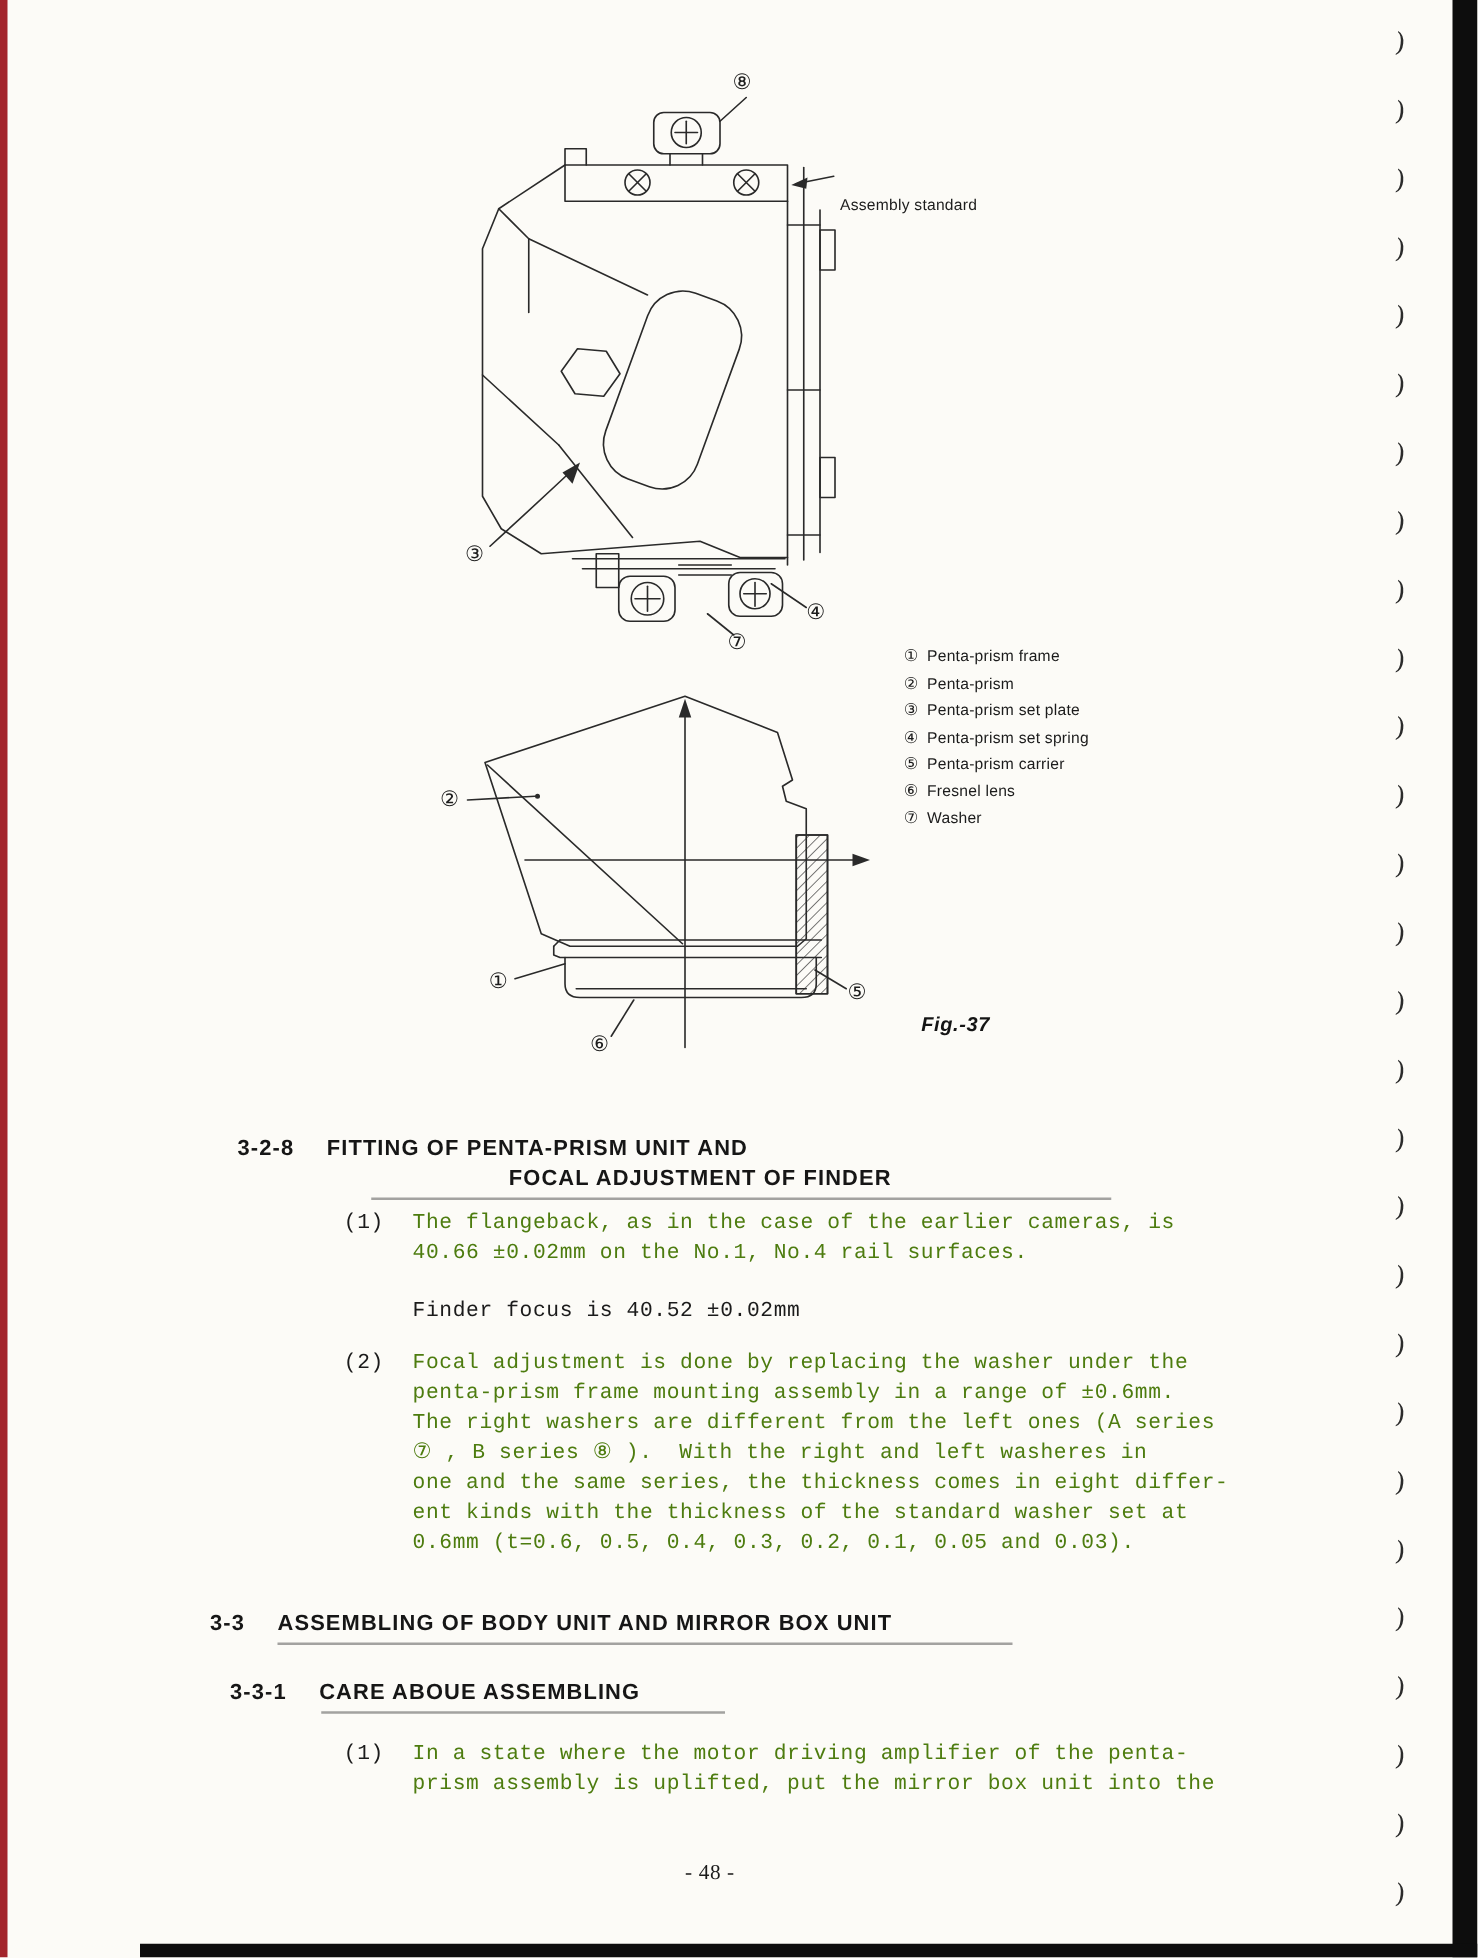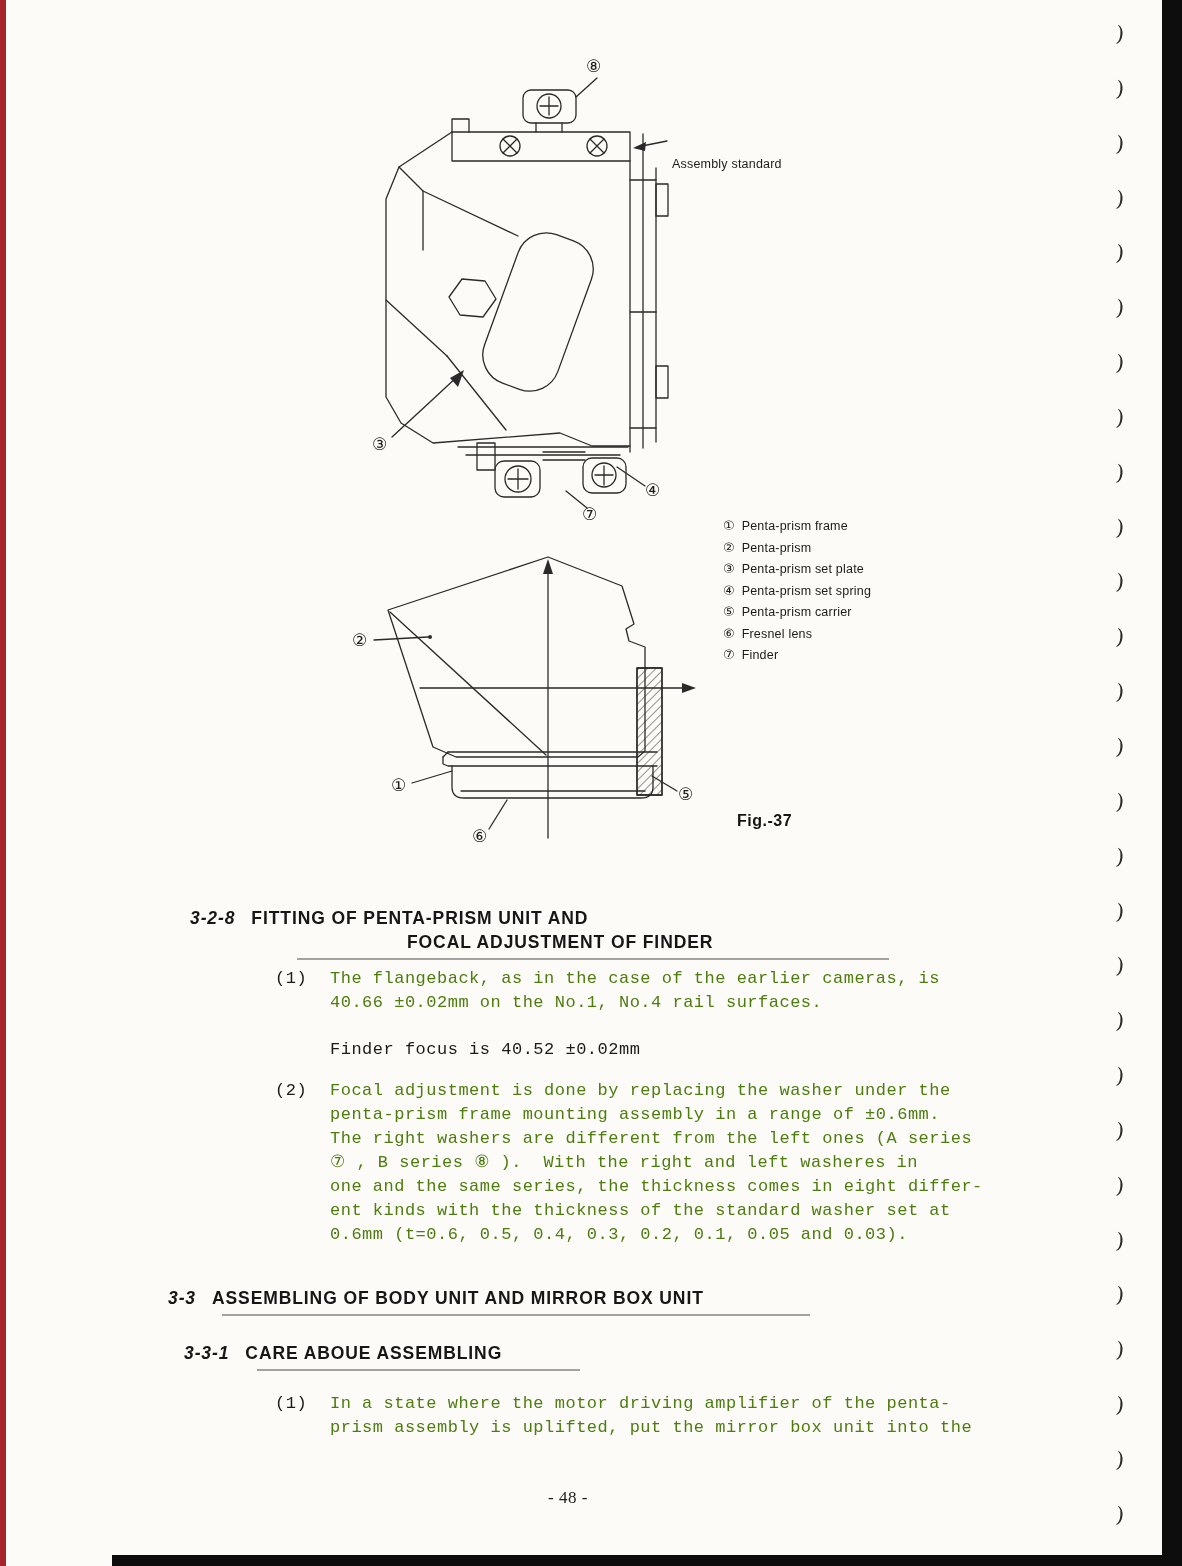--- a/index.html
+++ b/index.html
@@ -18,25 +18,25 @@
   .bmark{font-family:"DejaVu Serif",serif;font-size:21px;color:#2b2b2b;
          transform:rotate(6deg);line-height:1;}
 
   
   .callout{font-size:17px;color:#1d1d1d;font-family:"DejaVu Sans",sans-serif;line-height:1;}
   .assembly-label{font-size:12.5px;color:#1d1d1d;letter-spacing:0.2px;margin-top:22px;}
   .legend{left:723px;top:518px;}
   .legend-row{display:flex;align-items:baseline;height:21.5px;}
   .lg-num{font-family:"DejaVu Sans",sans-serif;font-size:13px;margin-right:7px;}
   .lg-label{font-size:12.5px;letter-spacing:0.2px;}
-  .fig-caption{font-size:16px;font-weight:bold;letter-spacing:0.5px;color:#141414;}
+  .fig-caption{font-size:16px;font-weight:bold;letter-spacing:0.5px;color:#141414;font-style:italic;}
 
   
   .heading{font-weight:bold;font-size:17.5px;letter-spacing:0.9px;color:#161616;white-space:nowrap;}
-  .heading .h-num{margin-right:16px;font-style:italic;}
+  .heading .h-num{margin-right:26px;}
   .rule{height:2px;background:#5a5a5a;opacity:0.55;}
 
   
   .tblock{display:flex;align-items:flex-start;}
   .marker{flex:none;width:55px;font-family:"Liberation Mono",monospace;
           font-size:17px;letter-spacing:0.5px;line-height:24px;}
   .ttext{font-family:"Liberation Mono",monospace;font-size:17px;letter-spacing:0.5px;
          line-height:24px;white-space:pre;color:#4d7c0f;}
   .note{font-family:"Liberation Mono",monospace;font-size:17px;letter-spacing:0.5px;line-height:24px;}
   .pagenum{font-family:Liberation Serif, serif;font-size:17px;letter-spacing:0.5px;color:#1b1b1b;}
@@ -211,21 +211,21 @@
   <div class="legend-row">
     <span class="lg-num">⑤</span>
     <span class="lg-label">Penta-prism carrier</span>
   </div>
   <div class="legend-row">
     <span class="lg-num">⑥</span>
     <span class="lg-label">Fresnel lens</span>
   </div>
   <div class="legend-row">
     <span class="lg-num">⑦</span>
-    <span class="lg-label">Finder</span>
+    <span class="lg-label">Washer</span>
   </div>
 </div>
 
 <span class="abs fig-caption" style="left:737px;top:812px">Fig.-37</span>
 
 <div class="abs heading" style="left:190px;top:908px">
   <span class="h-num">3-2-8</span><span>FITTING OF PENTA-PRISM UNIT AND</span>
 </div>
 <div class="abs heading" style="left:407px;top:932px">
   <span>FOCAL ADJUSTMENT OF FINDER</span>

